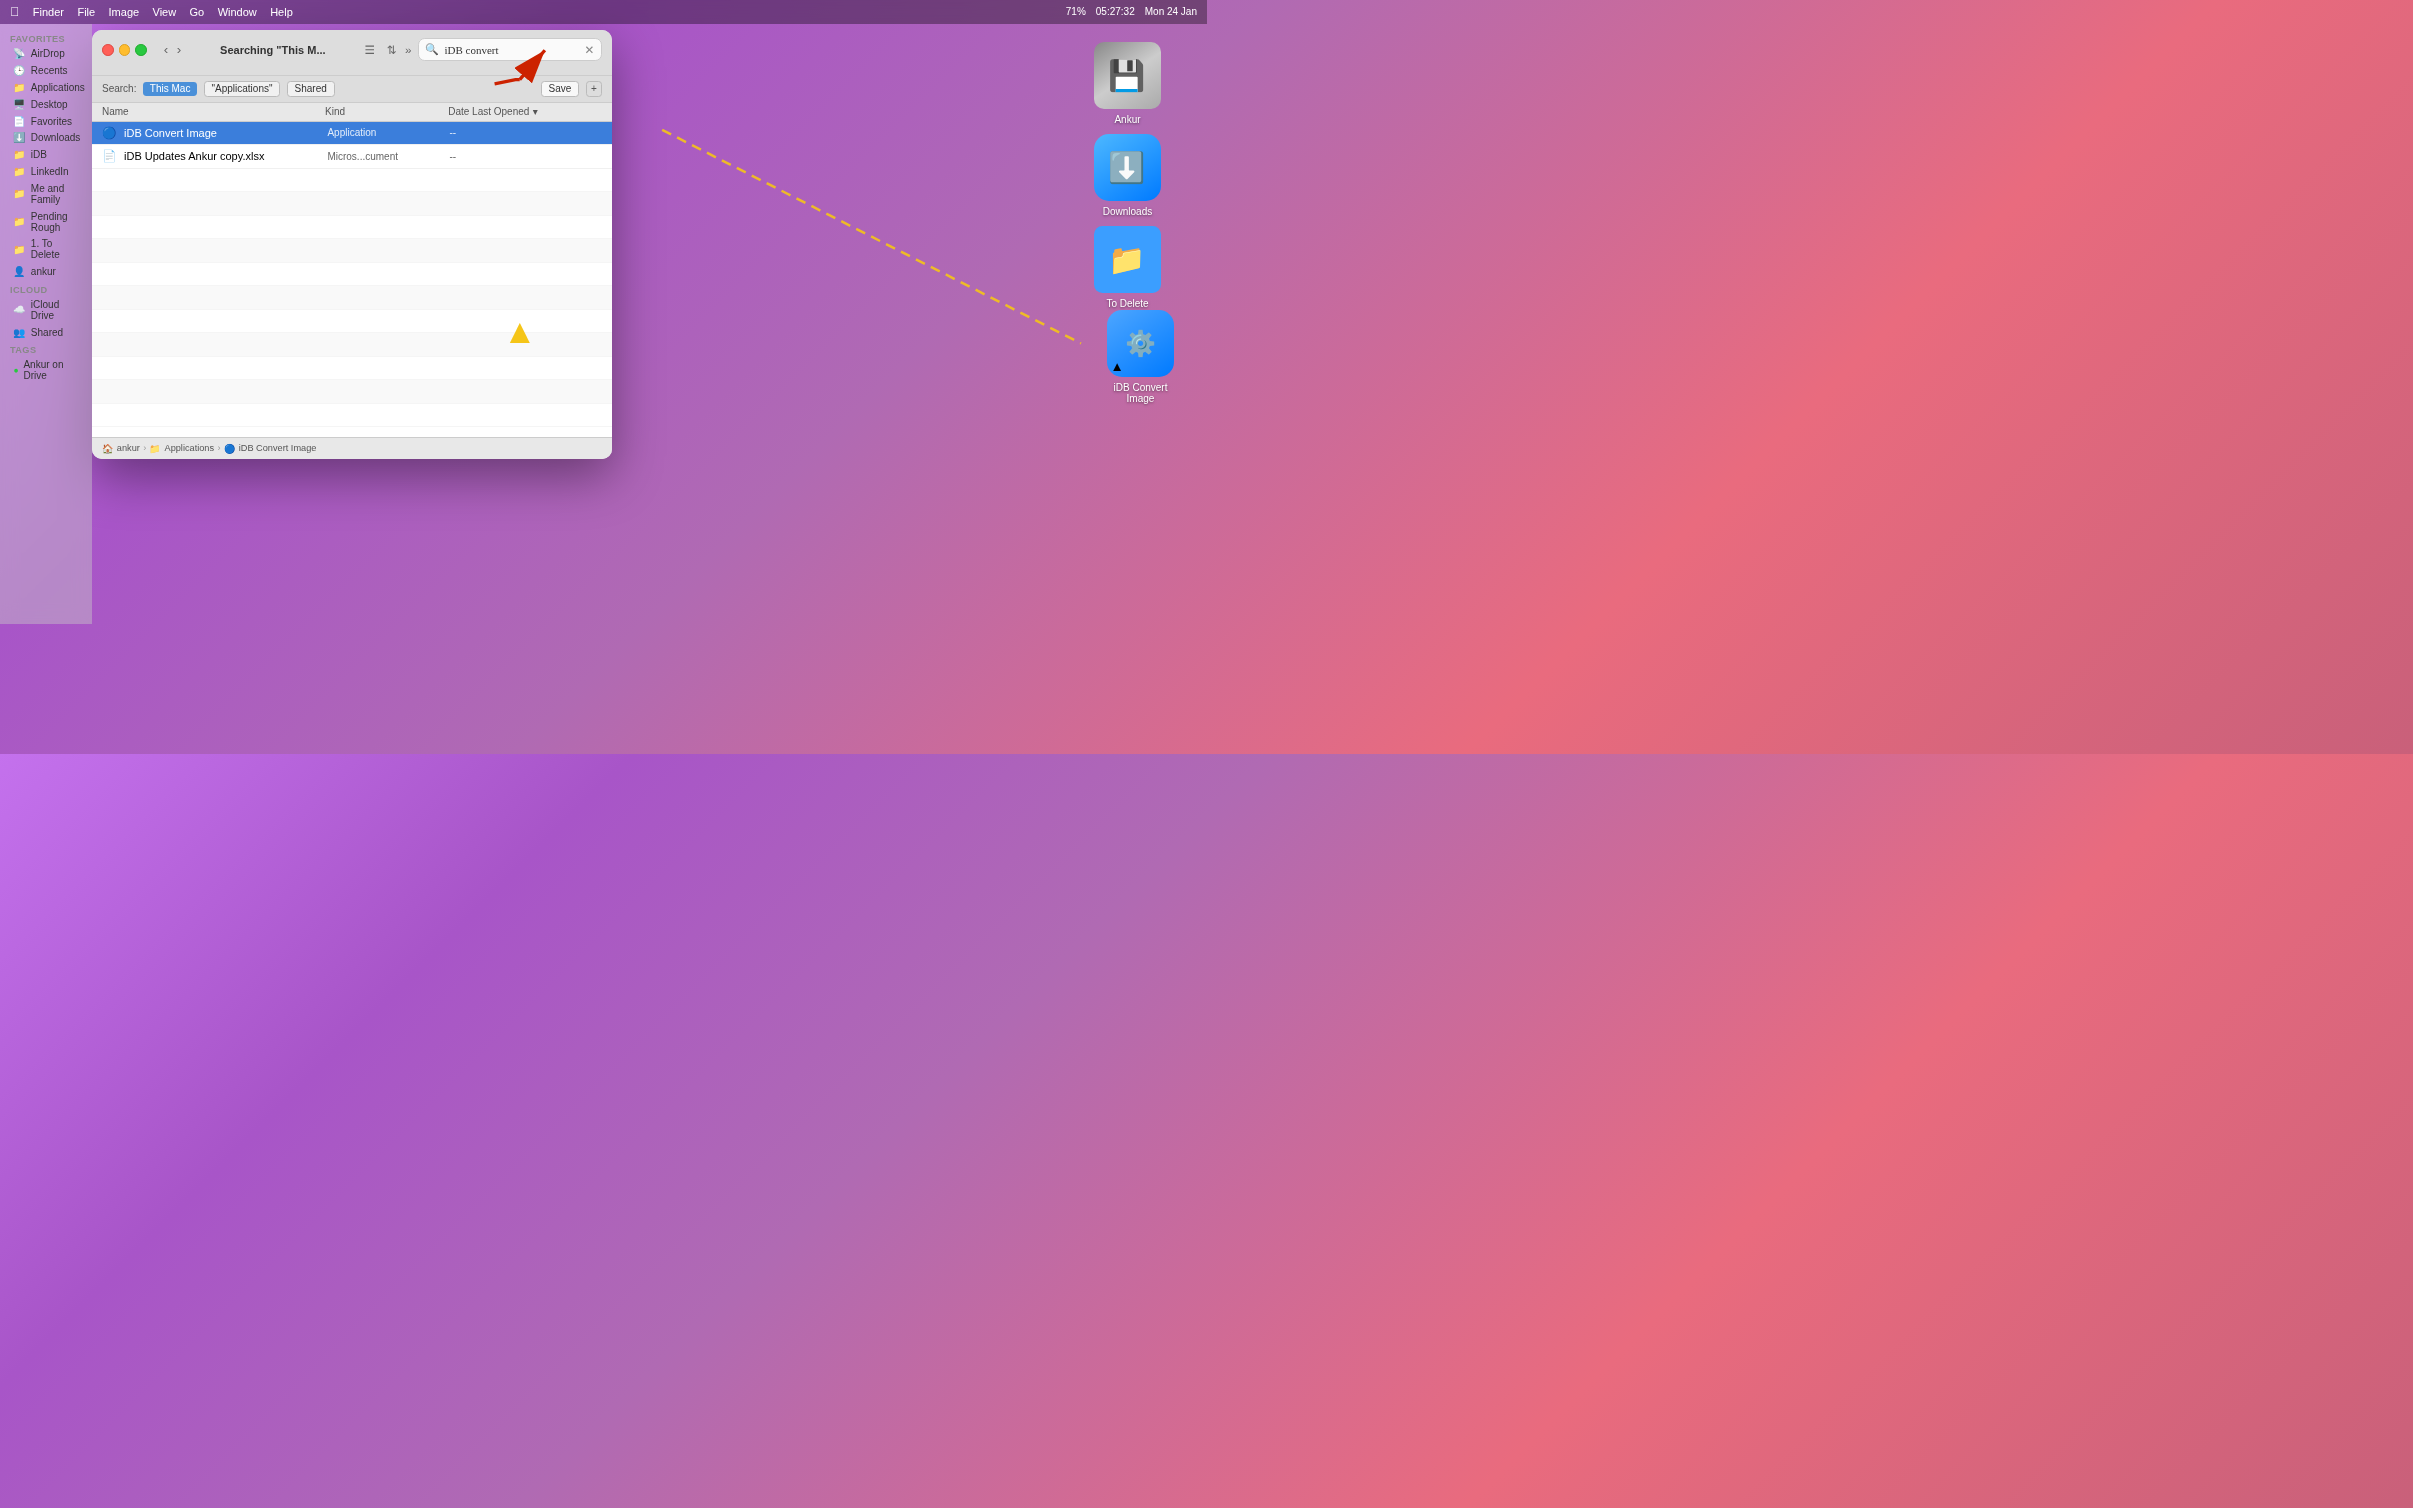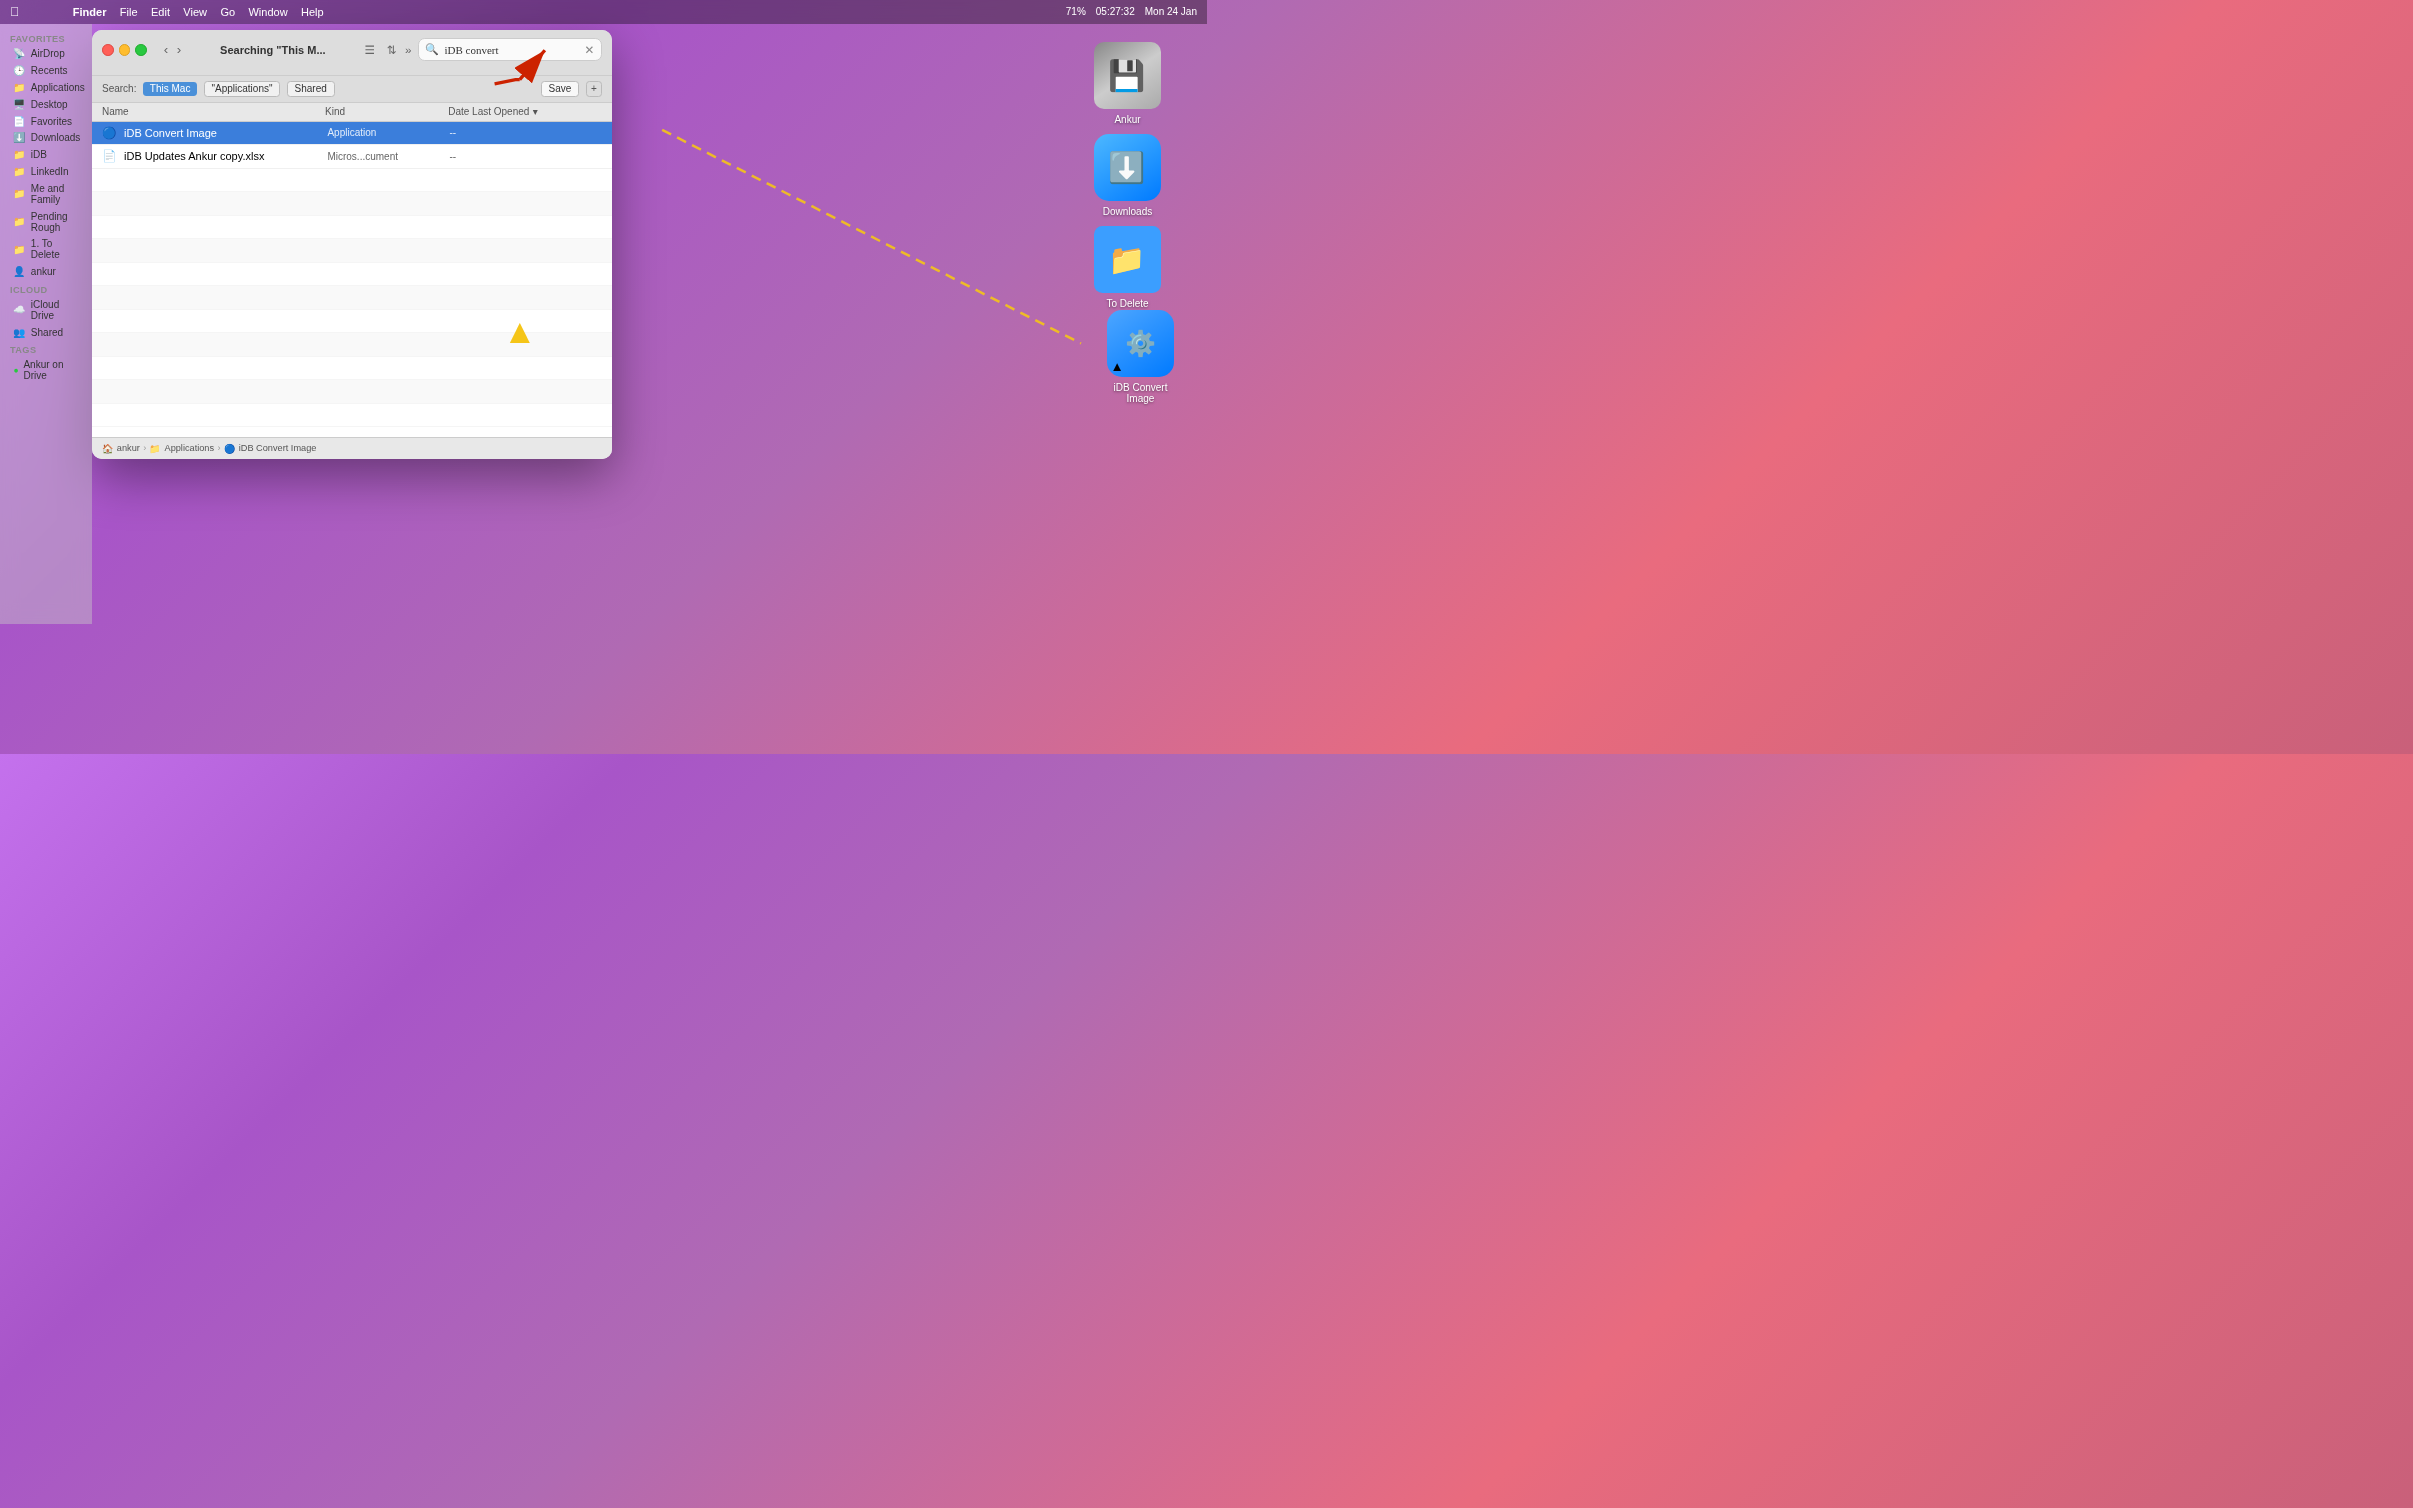--- a/index.html
+++ b/index.html
@@ -25,21 +25,21 @@
       color: white;
       font-size: 11px;
       z-index: 100;
     }
     .menubar-left {
       display: flex;
       align-items: center;
       gap: 13.4px;
     }
     .apple-icon { font-size: 12.6px; }
-    .menubar-app { font-weight: 700; margin-left: 40px; }
+    .menubar-app { font-weight: 400; }
     .menubar-item { font-weight: 400; }
     .menubar-right {
       margin-left: auto;
       display: flex;
       align-items: center;
       gap: 10px;
       font-size: 10px;
     }
 
     
@@ -356,21 +356,21 @@
 </head>
 <body>
 
 <div style="position:absolute;top:0;left:0;width:100%;height:100%;z-index:0;"></div>
 
 <div class="menubar">
   <div class="menubar-left">
     <span class="apple-icon"></span>
     <span class="menubar-app">Finder</span>
     <span class="menubar-item">File</span>
-    <span class="menubar-item">Edit</span>
+    <span class="menubar-item">Image</span>
     <span class="menubar-item">View</span>
     <span class="menubar-item">Go</span>
     <span class="menubar-item">Window</span>
     <span class="menubar-item">Help</span>
   </div>
   <div class="menubar-right">
     <span>71%</span>
     <span>05:27:32</span>
     <span>Mon 24 Jan</span>
   </div>

